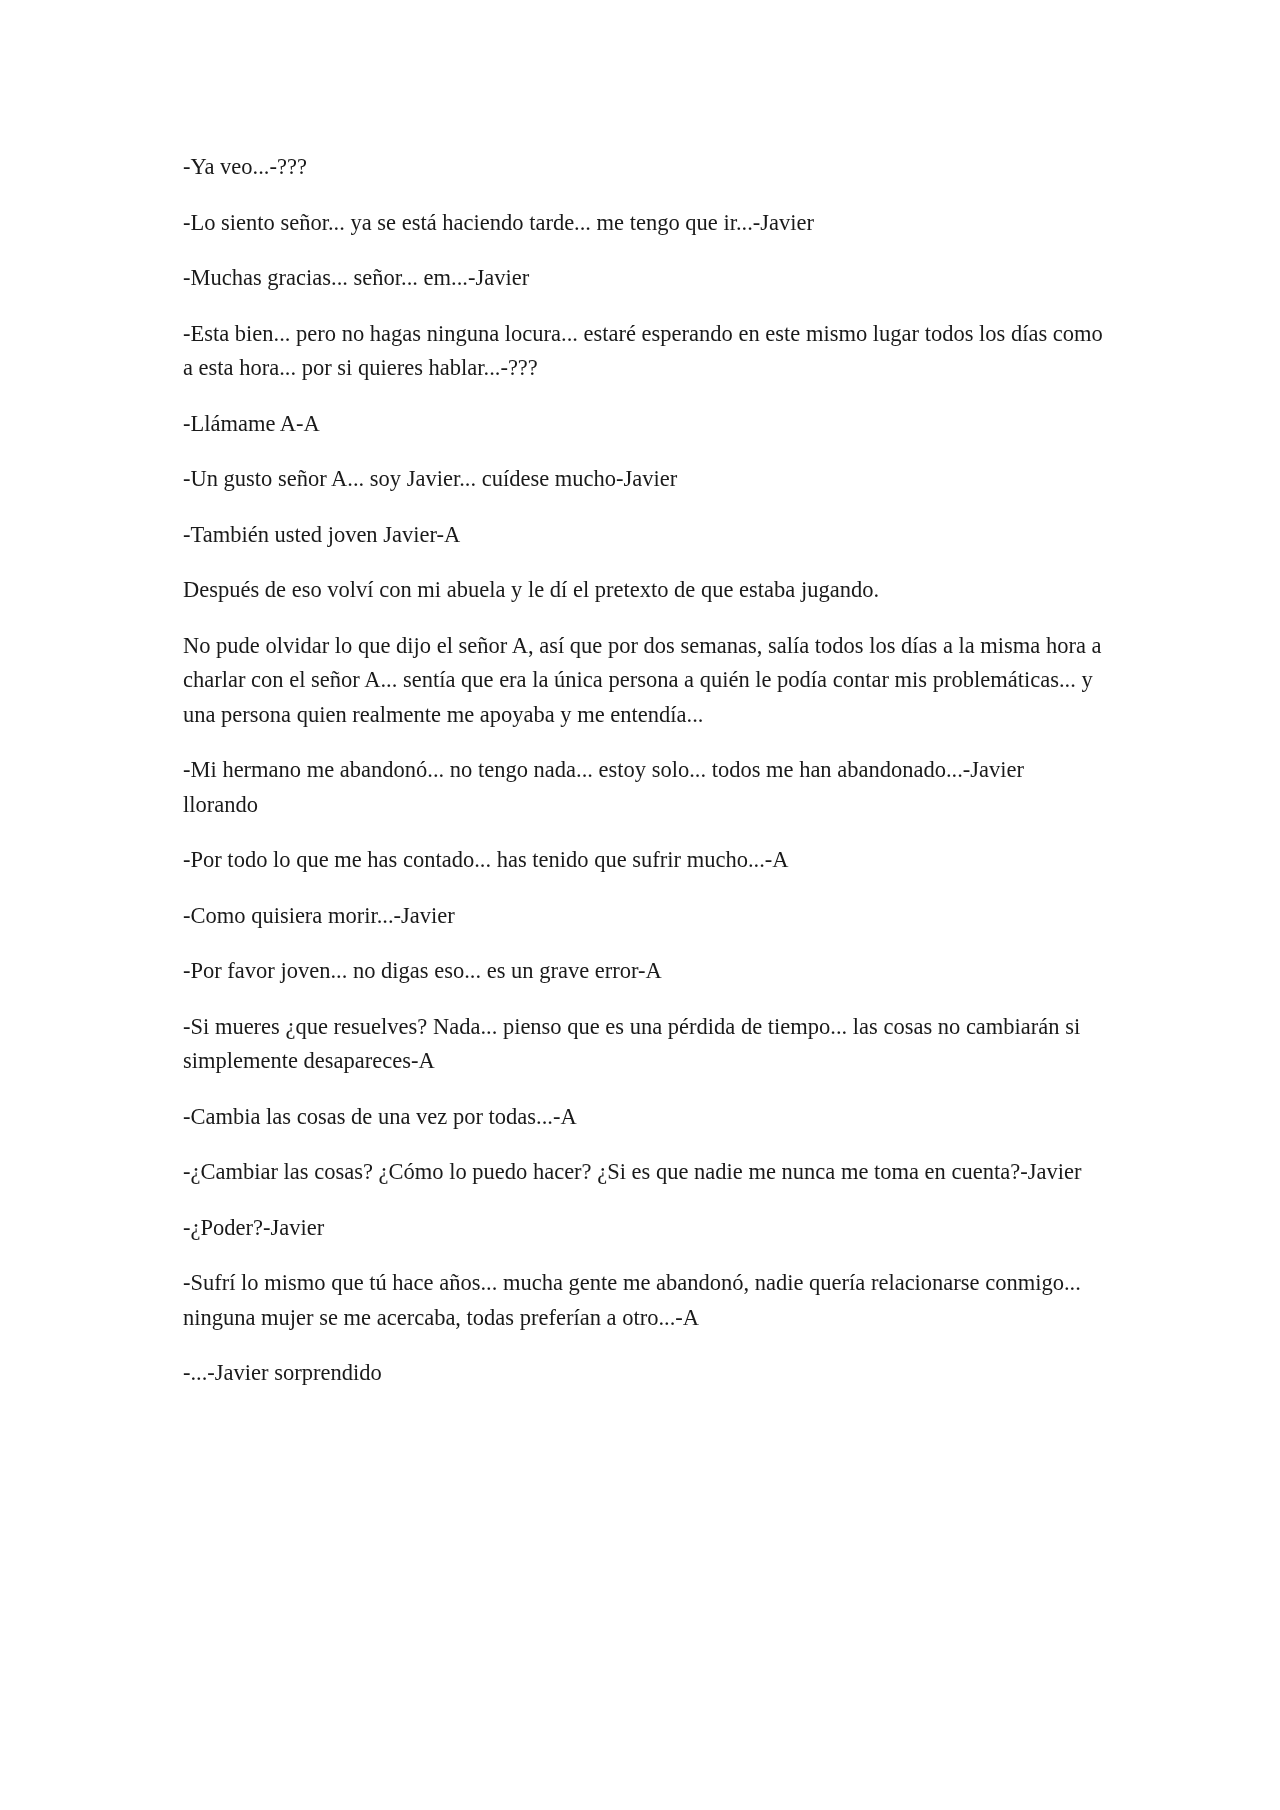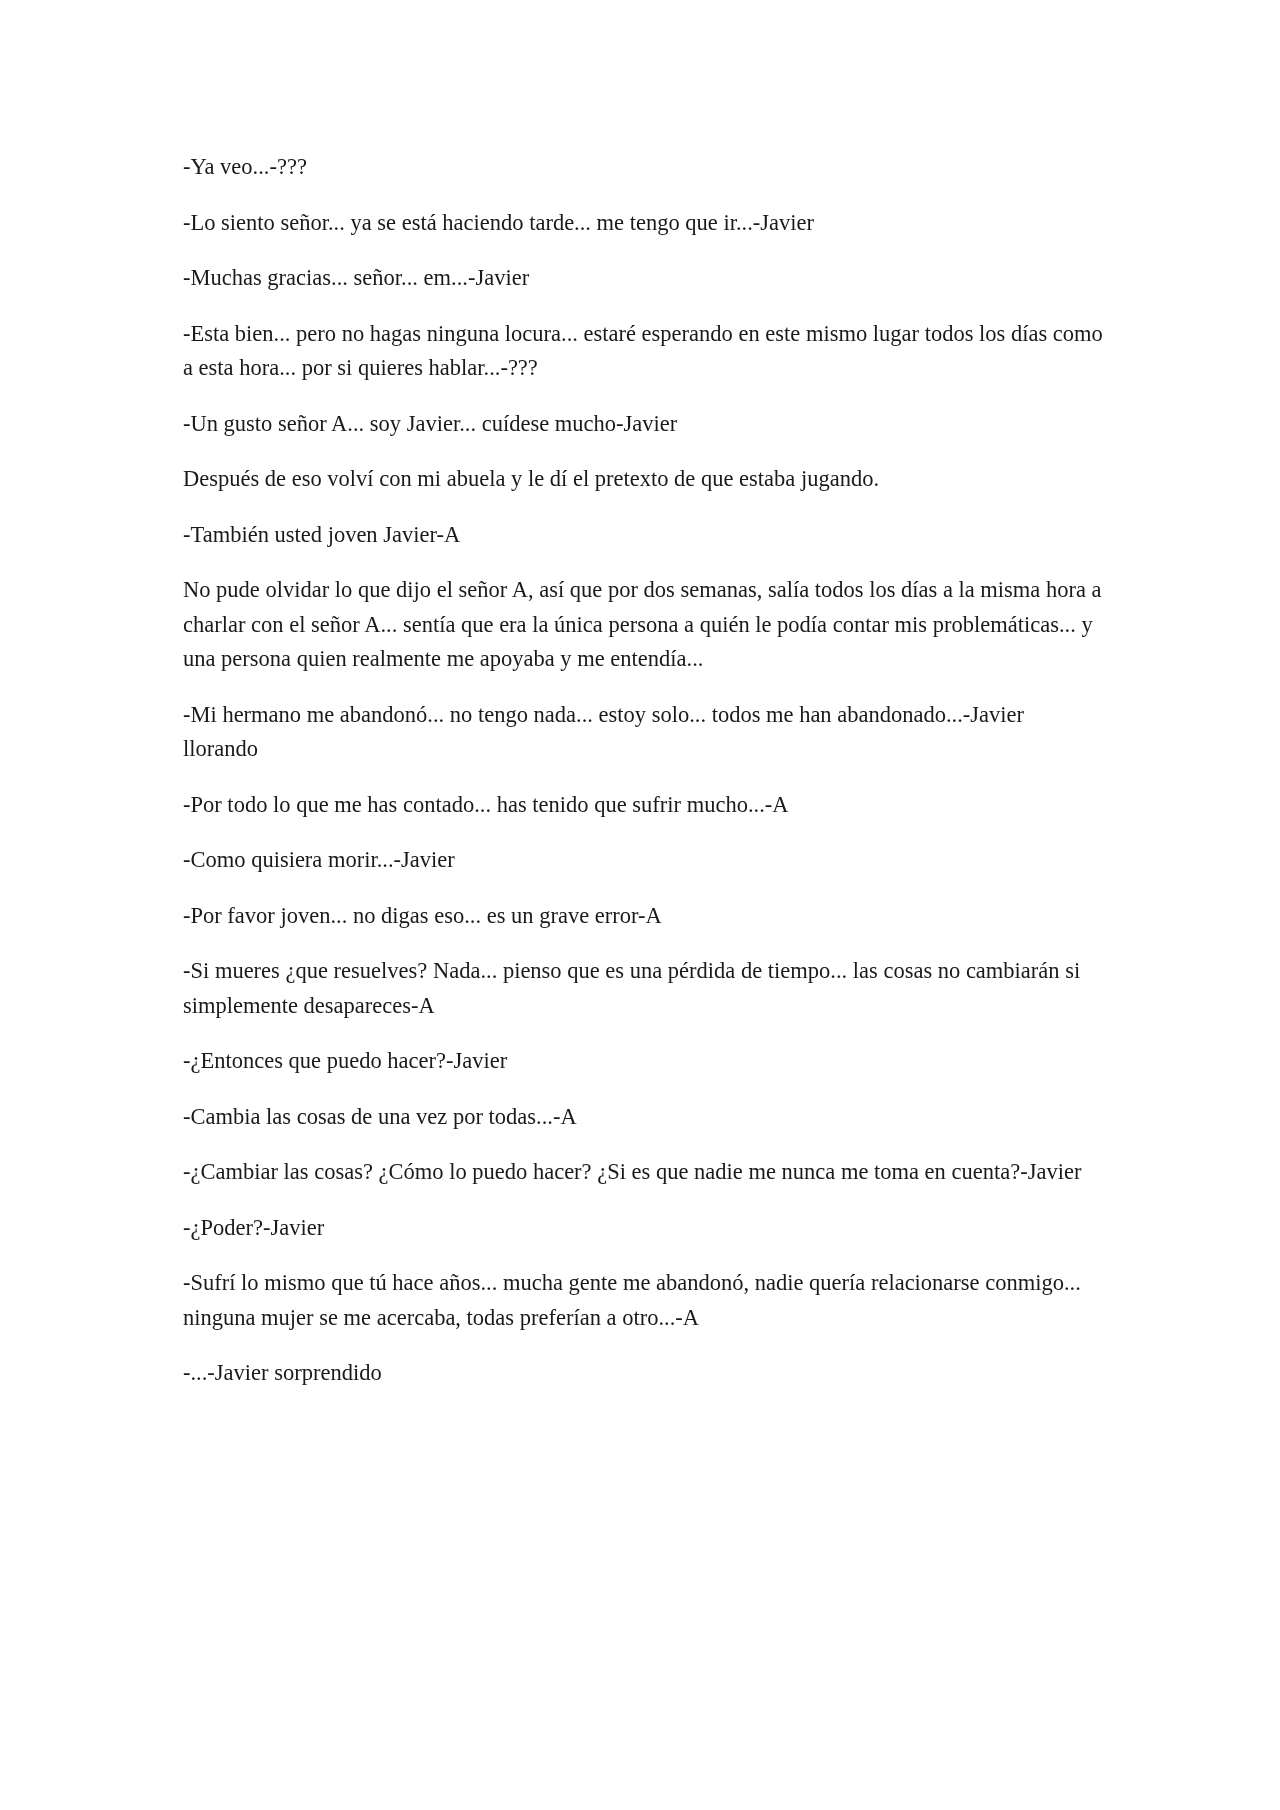--- a/index.html
+++ b/index.html
@@ -38,29 +38,29 @@
   </style>
 </head>
 <body>
 
 <div class="page">
   <div class="content">
     <p class="para">-Ya veo...-???</p>
     <p class="para">-Lo siento señor... ya se está haciendo tarde... me tengo que ir...-Javier</p>
     <p class="para">-Muchas gracias... señor... em...-Javier</p>
     <p class="para">-Esta bien... pero no hagas ninguna locura... estaré esperando en este mismo lugar todos los días como a esta hora... por si quieres hablar...-???</p>
+    <p class="para">-Llámame A-A</p>
     <p class="para">-Un gusto señor A... soy Javier... cuídese mucho-Javier</p>
+    <p class="para">-También usted joven Javier-A</p>
     <p class="para">Después de eso volví con mi abuela y le dí el pretexto de que estaba jugando.</p>
-    <p class="para">-También usted joven Javier-A</p>
     <p class="para">No pude olvidar lo que dijo el señor A, así que por dos semanas, salía todos los días a la misma hora a charlar con el señor A... sentía que era la única persona a quién le podía contar mis problemáticas... y una persona quien realmente me apoyaba y me entendía...</p>
     <p class="para">-Mi hermano me abandonó... no tengo nada... estoy solo... todos me han abandonado...-Javier llorando</p>
     <p class="para">-Por todo lo que me has contado... has tenido que sufrir mucho...-A</p>
     <p class="para">-Como quisiera morir...-Javier</p>
     <p class="para">-Por favor joven... no digas eso... es un grave error-A</p>
     <p class="para">-Si mueres ¿que resuelves? Nada... pienso que es una pérdida de tiempo... las cosas no cambiarán si simplemente desapareces-A</p>
-    <p class="para">-¿Entonces que puedo hacer?-Javier</p>
     <p class="para">-Cambia las cosas de una vez por todas...-A</p>
     <p class="para">-¿Cambiar las cosas? ¿Cómo lo puedo hacer? ¿Si es que nadie me nunca me toma en cuenta?-Javier</p>
     <p class="para">-¿Poder?-Javier</p>
     <p class="para">-Sufrí lo mismo que tú hace años... mucha gente me abandonó, nadie quería relacionarse conmigo... ninguna mujer se me acercaba, todas preferían a otro...-A</p>
     <p class="para">-...-Javier sorprendido</p>
   </div>
 </div>
 
 </body></html>

